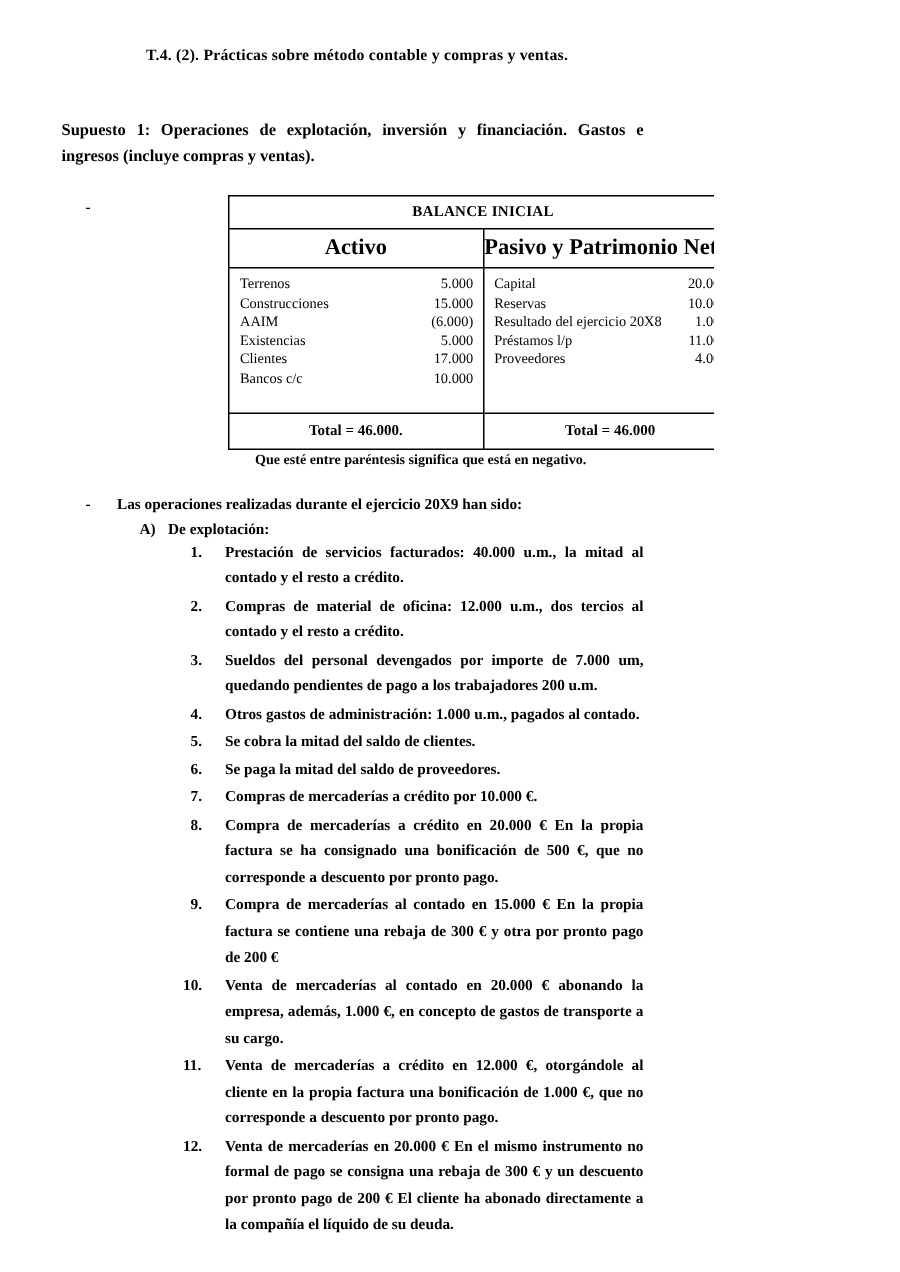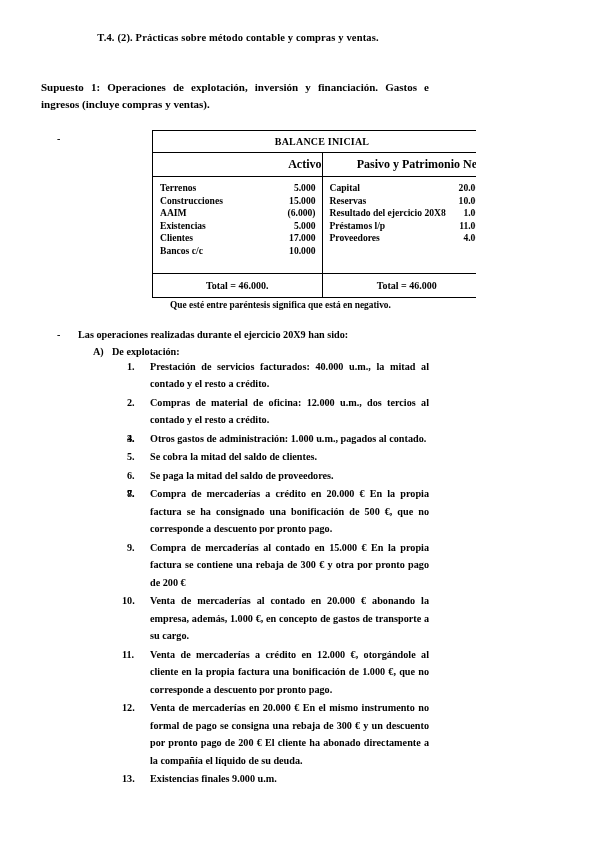--- a/index.html
+++ b/index.html
@@ -86,23 +86,23 @@
     vertical-align: top;
   }
   .bal-title {
     text-align: center;
     font-weight: bold;
     font-size: 10px;
     padding: 5px 0 5px 0 !important;
     letter-spacing: 0.2px;
   }
   .bal-head {
-    text-align: right;
-    font-weight: bold;
-    font-size: 12px;
+    text-align: center;
+    font-weight: bold;
+    font-size: 15px;
     padding: 4px 0 4px 0 !important;
   }
   .bal-body {
     padding: 5px 6px 5px 7px !important;
     height: 86px;
   }
   .bal-total {
     text-align: center;
     font-weight: bold;
     font-size: 10px;
@@ -111,21 +111,21 @@
   ul.acct {
     list-style: none;
     margin: 0;
     padding: 0;
   }
   ul.acct li {
     display: flex;
     justify-content: space-between;
     line-height: 12.6px;
     font-size: 9.6px;
-    font-weight: bold;
+    font-weight: normal;
   }
   ul.acct li .acct-name {
     white-space: nowrap;
   }
   ul.acct li .acct-val {
     white-space: nowrap;
     text-align: center;
     padding-left: 8px;
   }
 
@@ -273,26 +273,25 @@
     <span>Las operaciones realizadas durante el ejercicio 20X9 han sido:</span>
   </div>
 
   <div class="group-letter">
     <span class="gl-mark">A)</span><span>De explotación:</span>
   </div>
 
   <ol class="ops">
     <li><span class="num">1.</span><span>Prestación de servicios facturados: 40.000 u.m., la mitad al contado y el resto a crédito.</span></li>
     <li><span class="num">2.</span><span>Compras de material de oficina: 12.000 u.m., dos tercios al contado y el resto a crédito.</span></li>
-    <li><span class="num">3.</span></li>
+    <li><span class="num">3.</span><span>Sueldos del personal devengados por importe de 7.000 um, quedando pendientes de pago a los trabajadores 200 u.m.</span></li>
     <li class="single"><span class="num">4.</span><span>Otros gastos de administración: 1.000 u.m., pagados al contado.</span></li>
     <li class="single"><span class="num">5.</span><span>Se cobra la mitad del saldo de clientes.</span></li>
     <li class="single"><span class="num">6.</span><span>Se paga la mitad del saldo de proveedores.</span></li>
-    <li class="single"><span class="num">7.</span></li>
+    <li class="single"><span class="num">7.</span><span>Compras de mercaderías a crédito por 10.000 €.</span></li>
     <li><span class="num">8.</span><span>Compra de mercaderías a crédito en 20.000 € En la propia factura se ha consignado una bonificación de 500 €, que no corresponde a descuento por pronto pago.</span></li>
     <li><span class="num">9.</span><span>Compra de mercaderías al contado en 15.000 € En la propia factura se contiene una rebaja de 300 € y otra por pronto pago de 200 €</span></li>
     <li class="wide-num"><span class="num">10.</span><span>Venta de mercaderías al contado en 20.000 € abonando la empresa, además, 1.000 €, en concepto de gastos de transporte a su cargo.</span></li>
     <li class="wide-num"><span class="num">11.</span><span>Venta de mercaderías a crédito en 12.000 €, otorgándole al cliente en la propia factura una bonificación de 1.000 €, que no corresponde a descuento por pronto pago.</span></li>
     <li class="wide-num"><span class="num">12.</span><span>Venta de mercaderías en 20.000 € En el mismo instrumento no formal de pago se consigna una rebaja de 300 € y un descuento por pronto pago de 200 € El cliente ha abonado directamente a la compañía el líquido de su deuda.</span></li>
-    <li class="wide-num single"><span class="num">13.</span><span>Existencias finales 9.000 u.m.</span></li>
   </ol>
 
 </div>
 
 </body></html>

